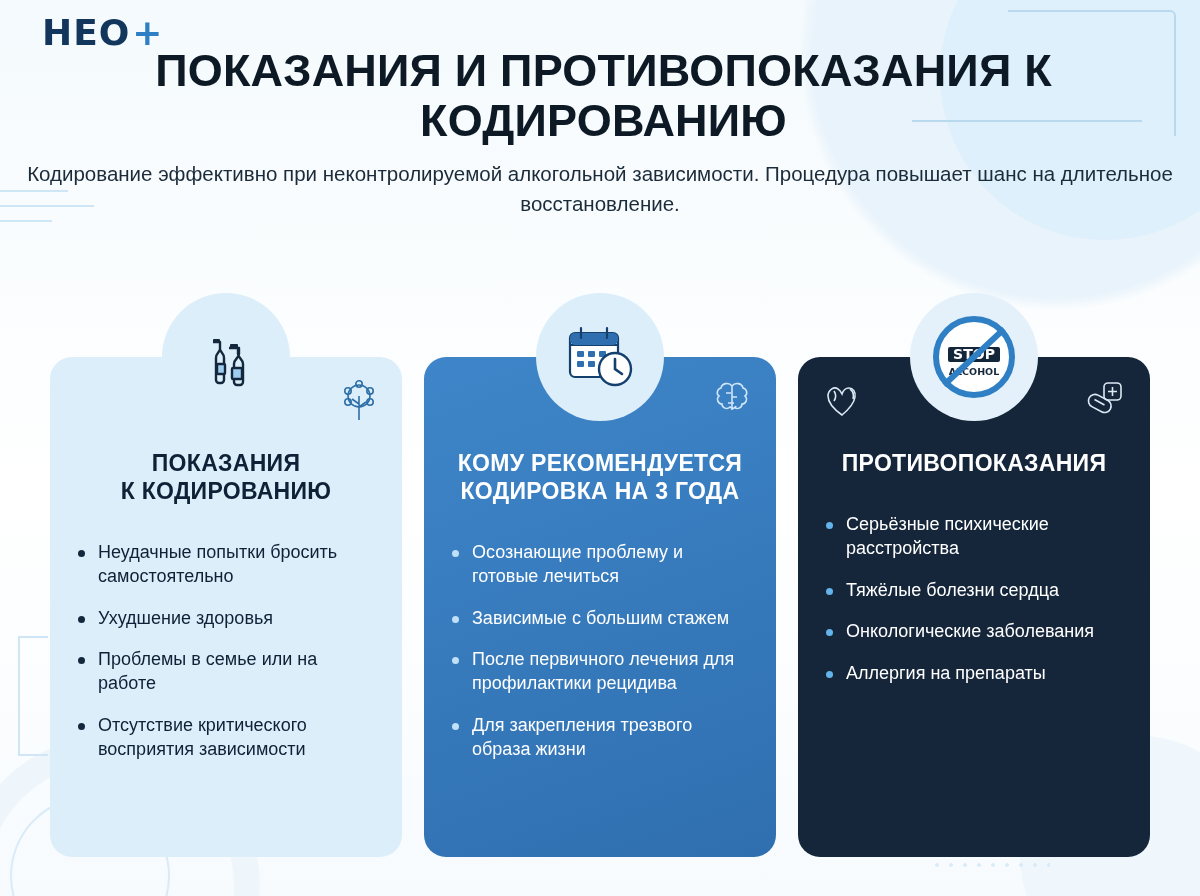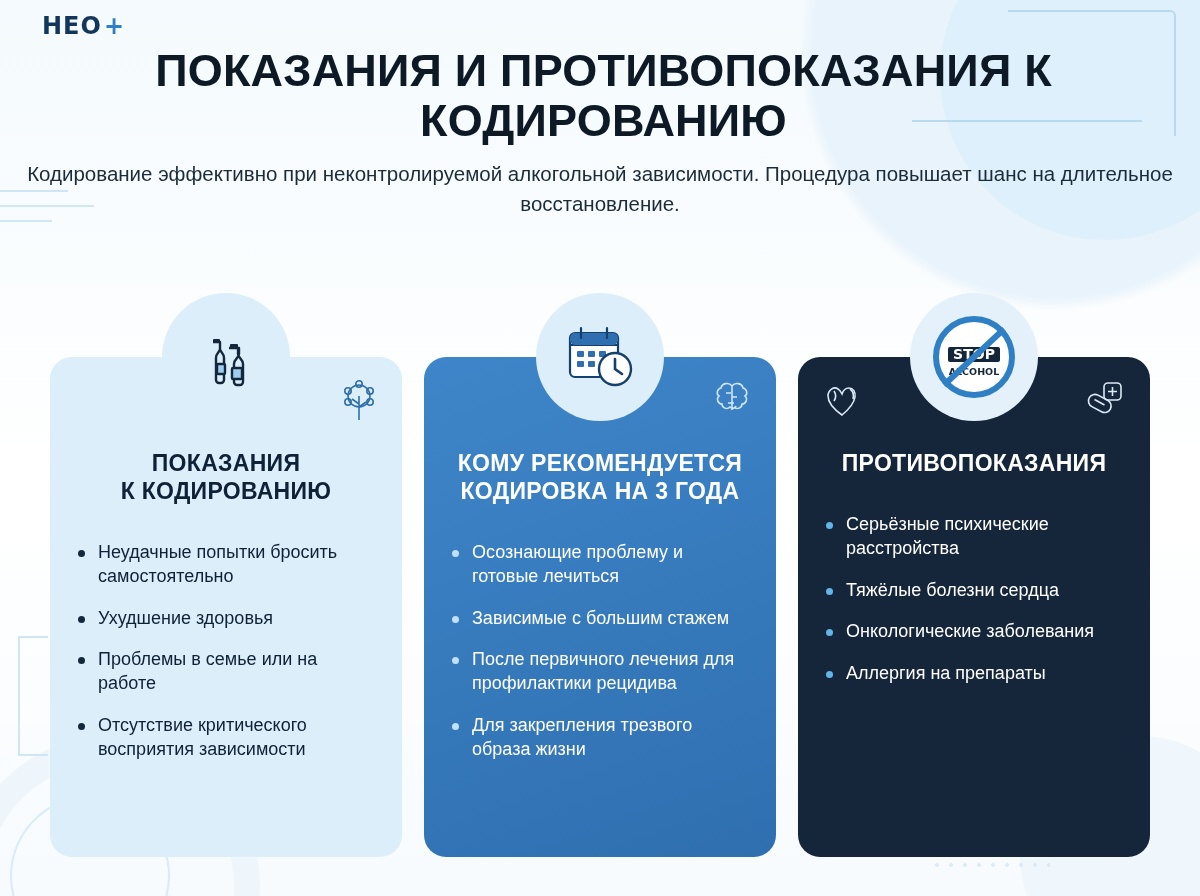--- a/index.html
+++ b/index.html
@@ -60,21 +60,21 @@
   .deco-dots {
     right: 150px; bottom: 20px; width: 120px; height: 60px;
     background-image: radial-gradient(#d6eaf7 1.6px, transparent 1.7px);
     background-size: 14px 14px;
     opacity: .9;
   }
 
   
   .logo {
     position: absolute; left: 42px; top: 12px;
-    font-size: 24px; font-weight: 700; letter-spacing: 1px;
+    font-size: 36px; font-weight: 700; letter-spacing: 1px;
     color: #12365c; font-family: "DejaVu Sans", sans-serif;
     display: flex; align-items: center; gap: 2px;
   }
   .logo .plus { color: #2f7fc4; font-weight: 700; }
 
   
   .header { position: relative; padding-top: 46px; text-align: center; }
   .title {
     font-size: 45px; line-height: 1.12; font-weight: 800;
     color: #0d1a26; letter-spacing: 0.2px;

